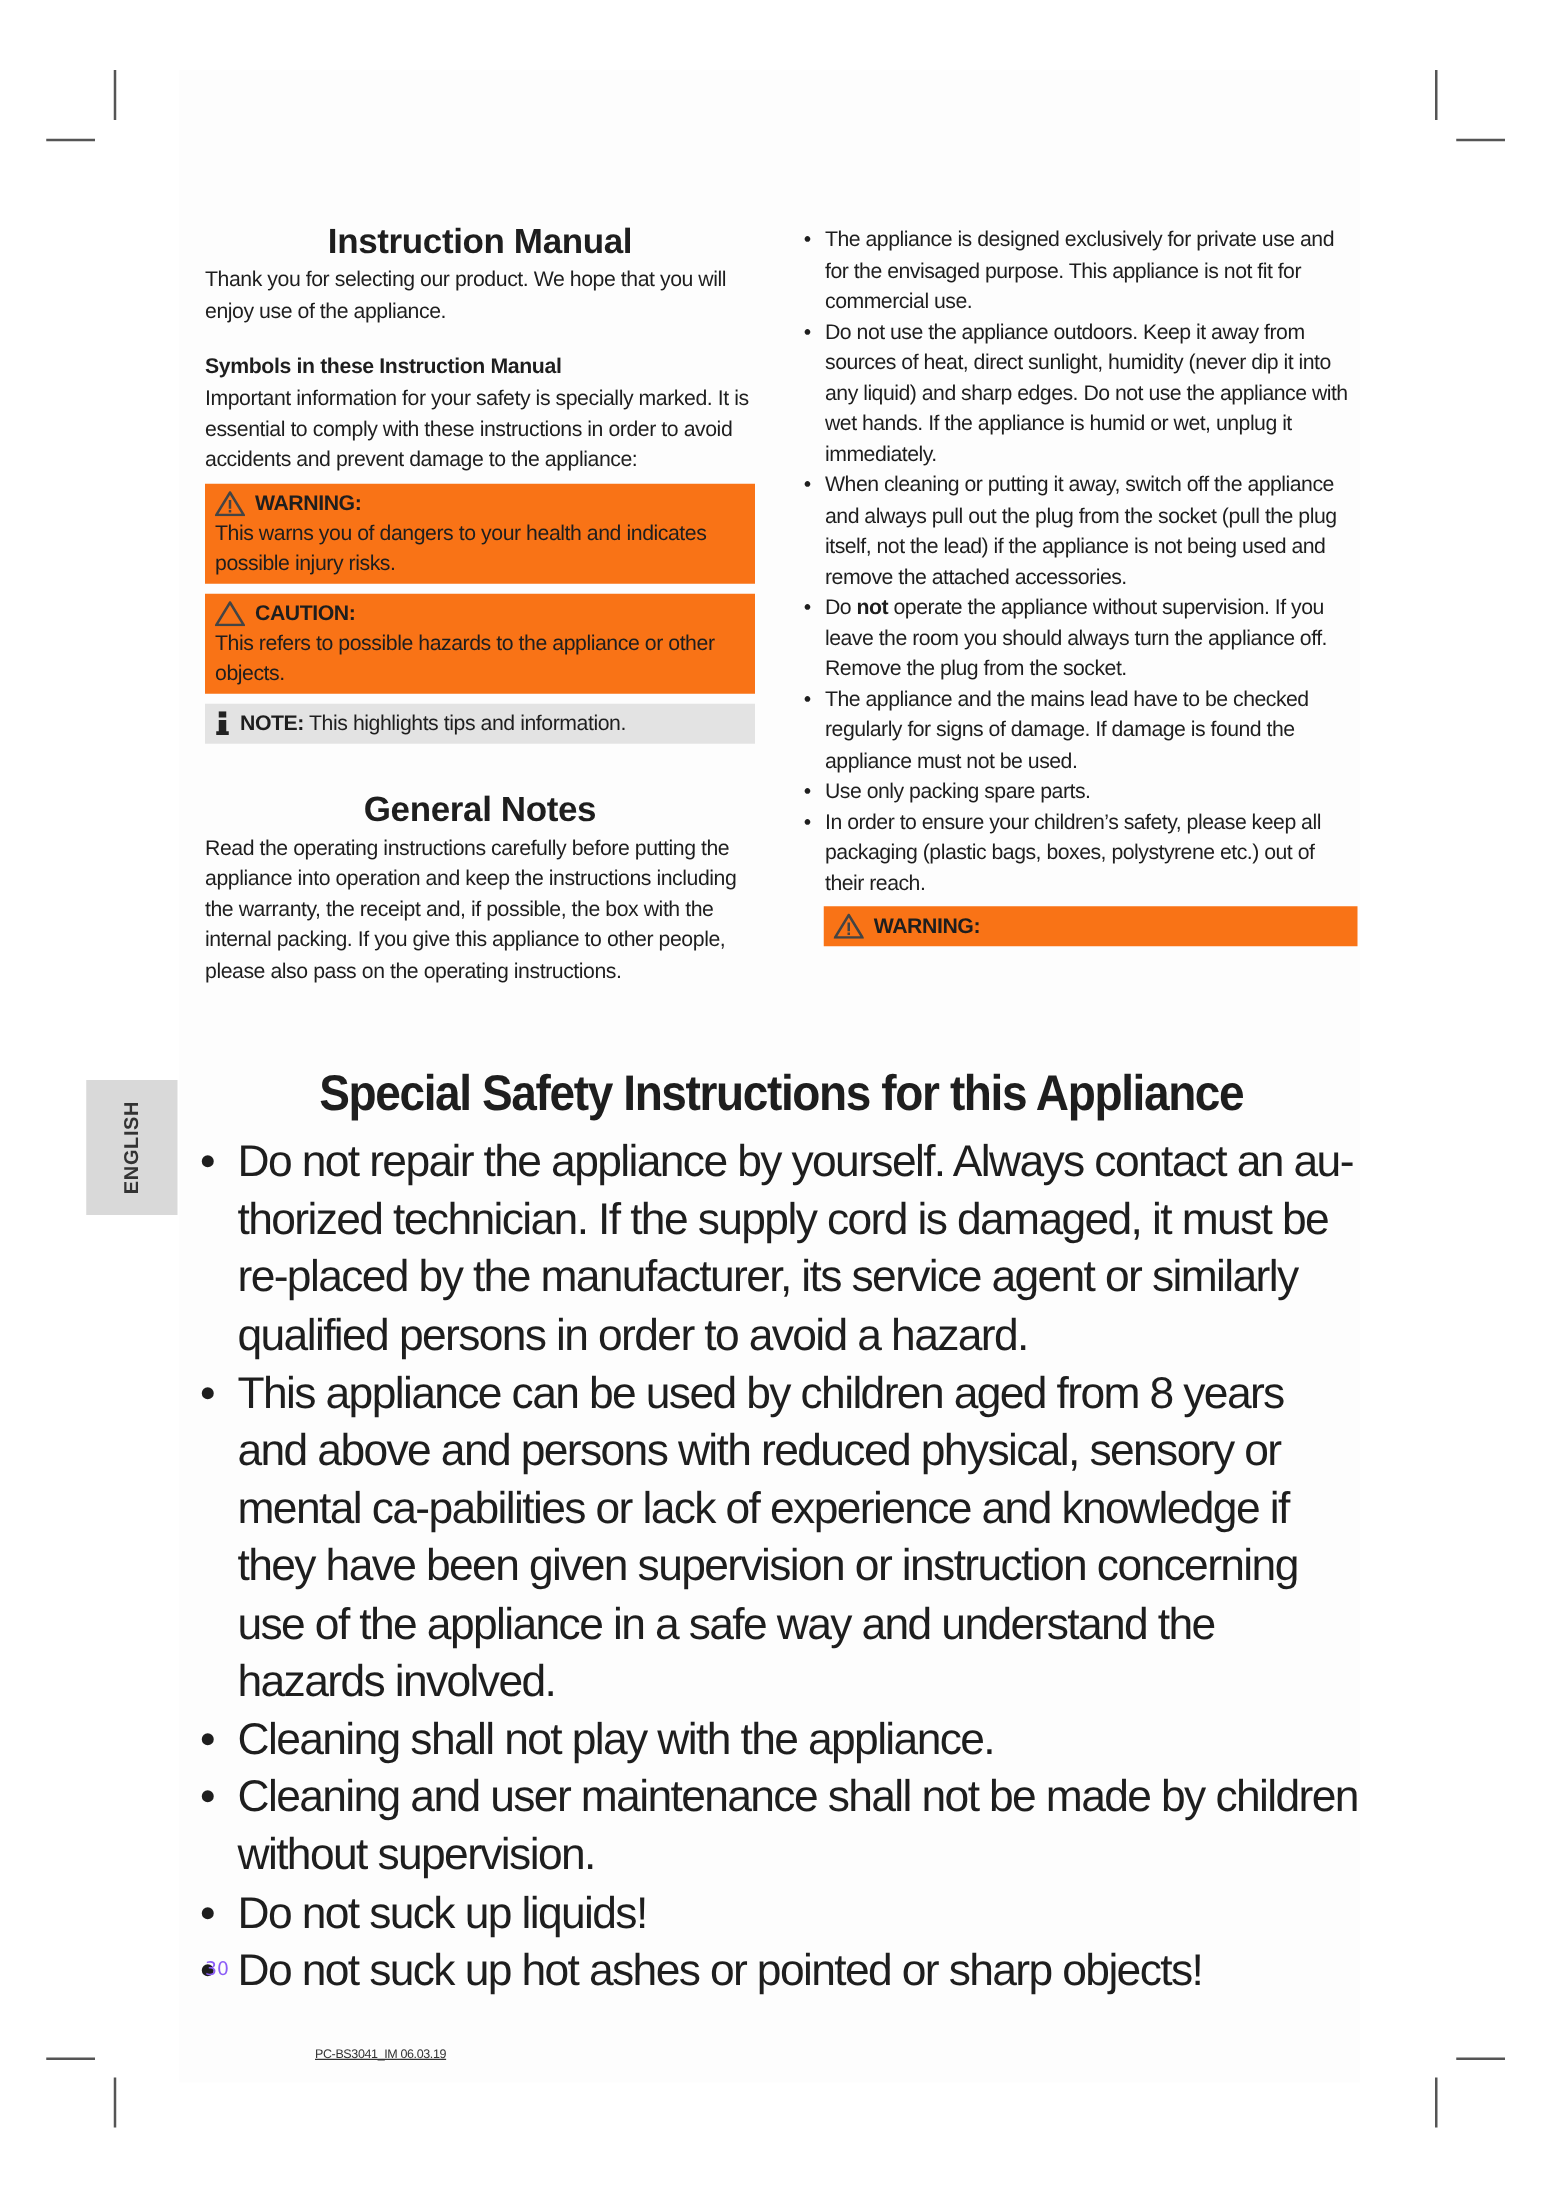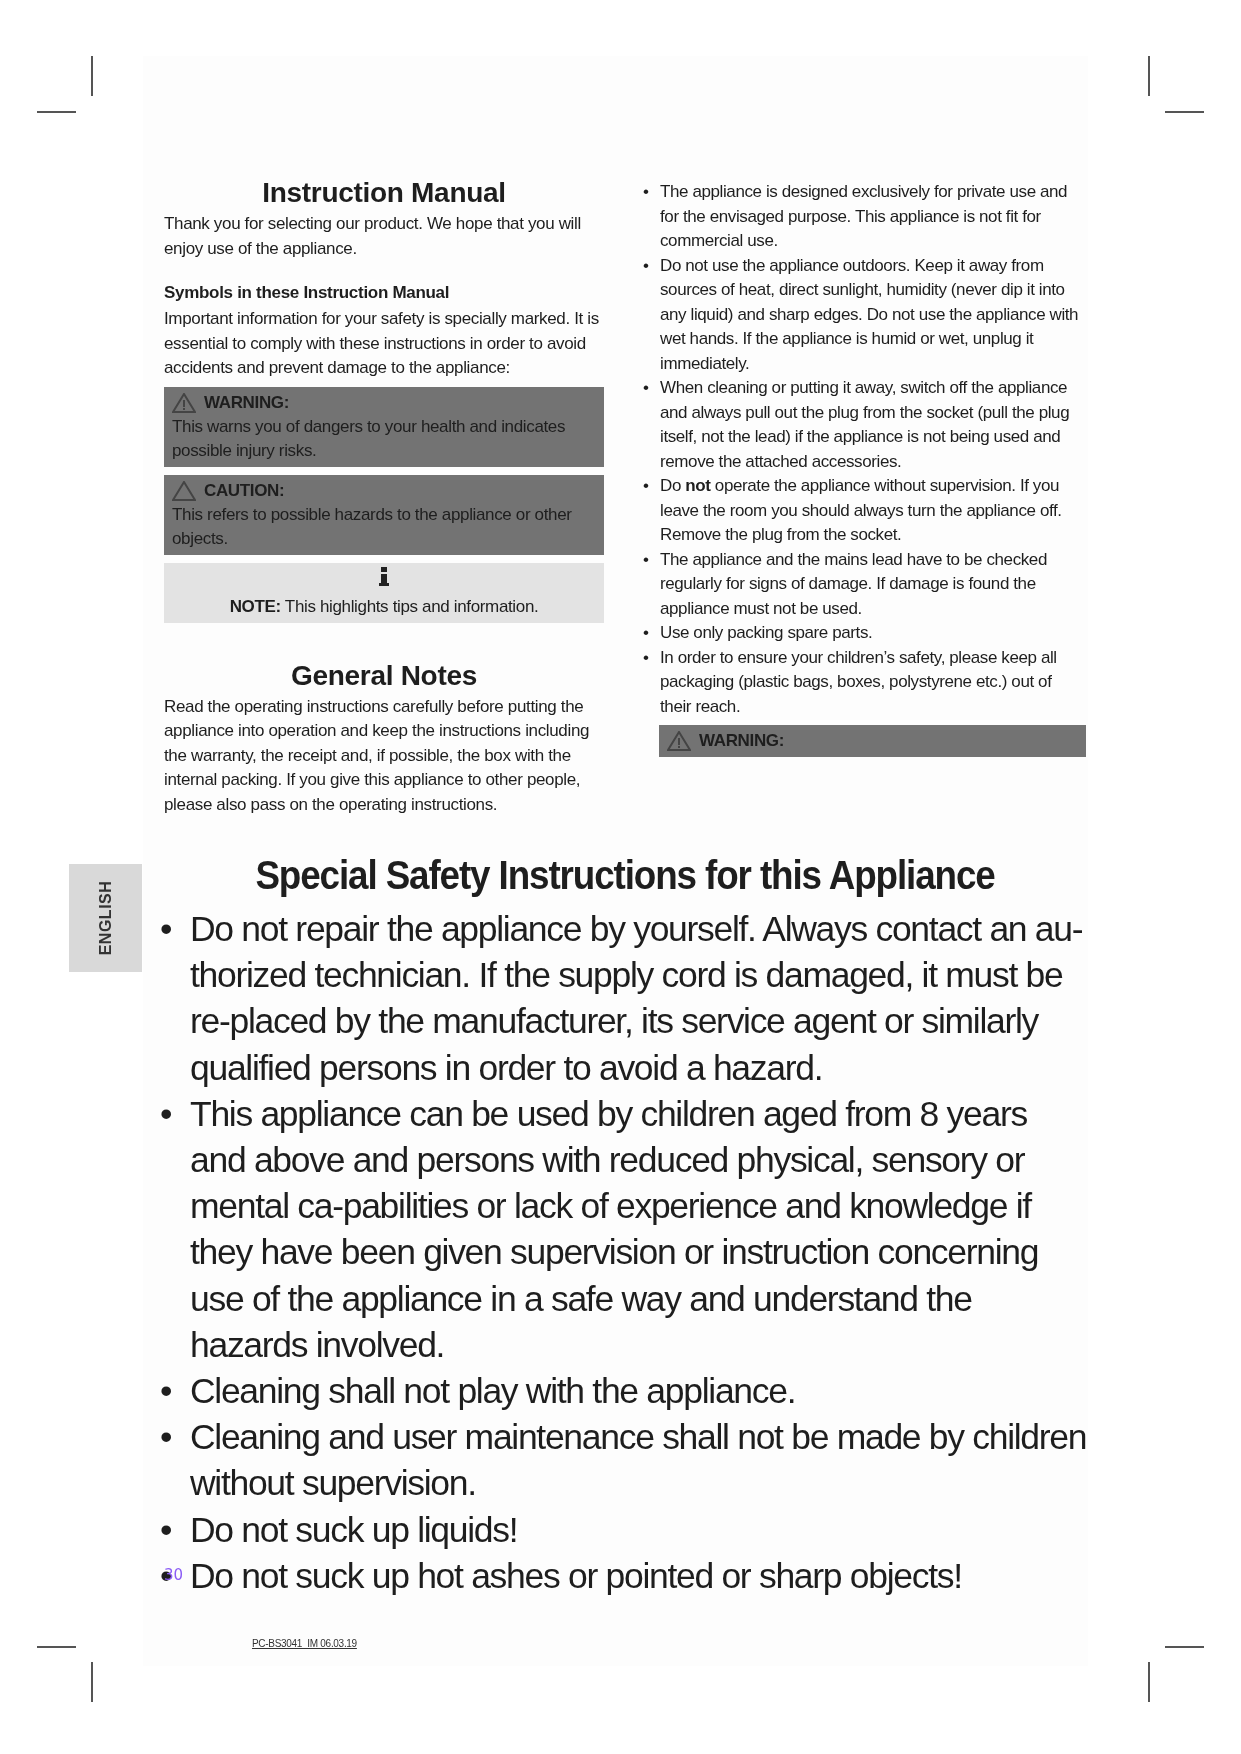--- a/index.html
+++ b/index.html
@@ -4,21 +4,21 @@
 <style>
   html, body { margin:0; padding:0; background:#ffffff; }
   body { width:1241px; height:1754px; position:relative; overflow:hidden; font-family:"Liberation Sans", sans-serif; color:#1e1e1e; }
   .page-bg { position:absolute; left:143px; top:56px; width:945px; height:1610px; background:#fdfdfd; }
   .crop { position:absolute; background:#555; }
   .col-left { position:absolute; left:164px; top:178px; width:440px; }
   .col-right { position:absolute; left:641px; top:180px; width:445px; }
   h2.sec { font-size:28px; font-weight:bold; text-align:center; margin:0; line-height:30px; letter-spacing:-0.3px; }
   p.body { font-size:17px; line-height:24.5px; margin:0; letter-spacing:-0.35px; }
   h3.sub { font-size:17px; font-weight:bold; margin:0; line-height:24px; letter-spacing:-0.3px; }
-  .box { background:#737373; padding:4px 8px 4px 8px; font-size:17px; line-height:24px; letter-spacing:-0.35px; }
+  .box { background:#f97316; padding:4px 8px 4px 8px; font-size:17px; line-height:24px; letter-spacing:-0.35px; }
   .box .hd { font-weight:bold; display:flex; align-items:center; gap:8px; }
   .note { background:#e3e3e3; padding:4px 8px; font-size:17px; line-height:24px; display:flex; align-items:center; gap:8px; letter-spacing:-0.35px; }
   .tri { width:24px; height:20px; display:inline-block; }
   .ul-r { list-style:none; margin:0; padding:0; }
   .ul-r li { position:relative; padding-left:19px; font-size:17px; line-height:24.5px; letter-spacing:-0.4px; }
   .ul-r li .b { position:absolute; left:2px; top:0; }
   .lang-tab { position:absolute; left:69px; top:864px; width:73px; height:108px; background:#d9d9d9; }
   .lang-tab span { position:absolute; left:50%; top:50%; transform:translate(-50%,-50%) rotate(-90deg); font-weight:bold; font-size:16px; color:#333; letter-spacing:0.5px; }
   .special { position:absolute; left:160px; top:850px; width:930px; }
   .special h1 { font-size:40px; font-weight:bold; margin:0 0 6px 0; text-align:center; letter-spacing:-1.2px; line-height:50px; transform:scaleX(0.92); }
@@ -63,21 +63,21 @@
   <div class="box" style="margin-top:8px;">
     <div class="hd">
       <svg class="tri" viewBox="0 0 24 20">
           <path d="M12 1 L23 19 L1 19 Z" fill="none" stroke="#444" stroke-width="2"></path>
         </svg>
       <span>CAUTION:</span>
     </div>
     <div>This refers to possible hazards to the appliance or other objects.</div>
   </div>
 
-  <div class="note" style="margin-top:8px;flex-direction:column;">
+  <div class="note" style="margin-top:8px;">
     <svg width="12" height="20" viewBox="0 0 12 20">
         <rect x="3" y="0" width="6" height="5" fill="#222"></rect>
         <rect x="3" y="7" width="6" height="10" fill="#222"></rect>
         <rect x="1" y="16" width="10" height="3" fill="#222"></rect>
       </svg>
     <span><b>NOTE:</b> <span>This highlights tips and information.</span></span>
   </div>
 
   <h2 class="sec" style="margin-top:38px;">General Notes</h2>
   <p class="body" style="margin-top:4px;">Read the operating instructions carefully before putting the appliance into operation and keep the instructions including the warranty, the receipt and, if possible, the box with the internal packing. If you give this appliance to other people, please also pass on the operating instructions.</p>

